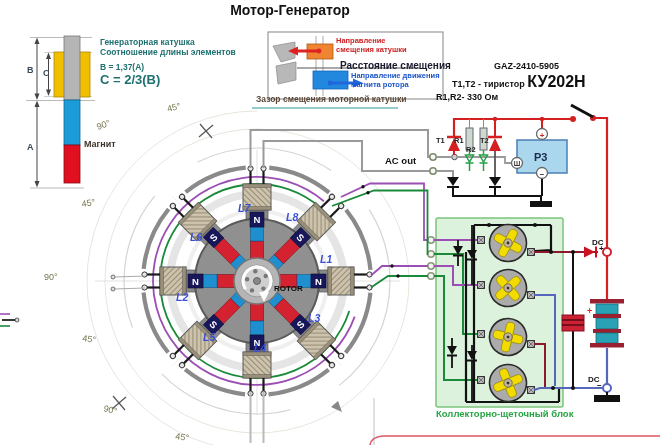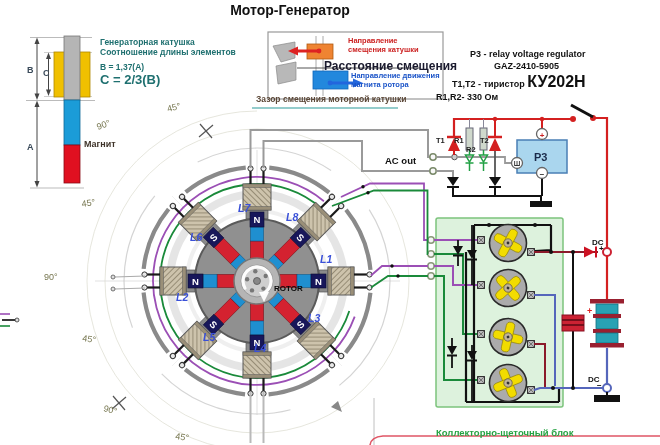--- a/index.html
+++ b/index.html
@@ -4,30 +4,30 @@
 <style>
   html,body{margin:0;padding:0;background:#fff;}
   #stage{position:relative;width:660px;height:445px;background:#fff;overflow:hidden;
          font-family:"Liberation Sans", sans-serif;}
   #stage svg{position:absolute;left:0;top:0;}
   .txt{position:absolute;font-weight:bold;line-height:1.15;}
   #title{left:200px;top:2px;width:180px;text-align:center;font-size:14px;color:#111;}
   .legend-t{left:100px;top:38px;font-size:8.5px;color:#1f7070;}
   .legend-f1{left:100px;top:63px;font-size:8.5px;color:#1f7070;}
   .legend-f2{left:100px;top:73px;font-size:13px;color:#1f7070;}
-  .red2{left:336px;top:37px;width:108px;font-size:7.5px;color:#cc2222;margin-left:12px;}
-  .dist{left:324px;top:60px;font-size:12px;color:#1a1a2e;}
+  .red2{left:336px;top:37px;width:108px;font-size:7.5px;color:#cc2222;}
+  .dist{left:340px;top:60px;font-size:10px;color:#1a1a2e;}
   .blue2{left:351px;top:72px;width:100px;font-size:7.5px;color:#1b54c8;}
   .gap{left:256px;top:95px;width:170px;font-size:8.5px;color:#5a4636;}
   .n1{left:470px;top:49px;font-size:9px;color:#111;}
   .n2{left:494px;top:61px;font-size:9px;color:#111;}
   .n3{left:452px;top:73px;font-size:9px;color:#111;}
   .n3 .big{font-size:16px;}
   .n4{left:436px;top:92px;font-size:9px;color:#111;}
-  .blk{left:436px;top:428px;font-size:9.5px;color:#27a444;text-align:center;}
+  .blk{left:436px;top:409px;font-size:9.5px;color:#27a444;text-align:center;}
   text{font-family:"Liberation Sans", sans-serif;}
 </style>
 </head>
 <body>
 
 <div id="stage">
 
 <svg width="660" height="445" viewBox="0 0 660 445">
 <defs>
   <pattern id="hatch" width="4" height="4" patternUnits="userSpaceOnUse" patternTransform="rotate(45)">
@@ -410,20 +410,19 @@
   <div>смещения катушки</div>
 </div>
 <div class="txt dist">Расстояние смещения</div>
 <div class="txt blue2">
   <div>Направление движения</div>
   <div>магнита ротора</div>
 </div>
 
 <div class="txt gap">Зазор смещения моторной катушки</div>
 
-<div class="txt n1">Р3 - relay voltage regulator</div>
 <div class="txt n2">GAZ-2410-5905</div>
 <div class="txt n3"><span>T1,T2 - тиристор </span><span class="big">КУ202Н</span></div>
 <div class="txt n4">R1,R2-  330 Ом</div>
 
 <div class="txt blk">Коллекторно-щеточный блок</div>
 
 </div>
 
 </body></html>

